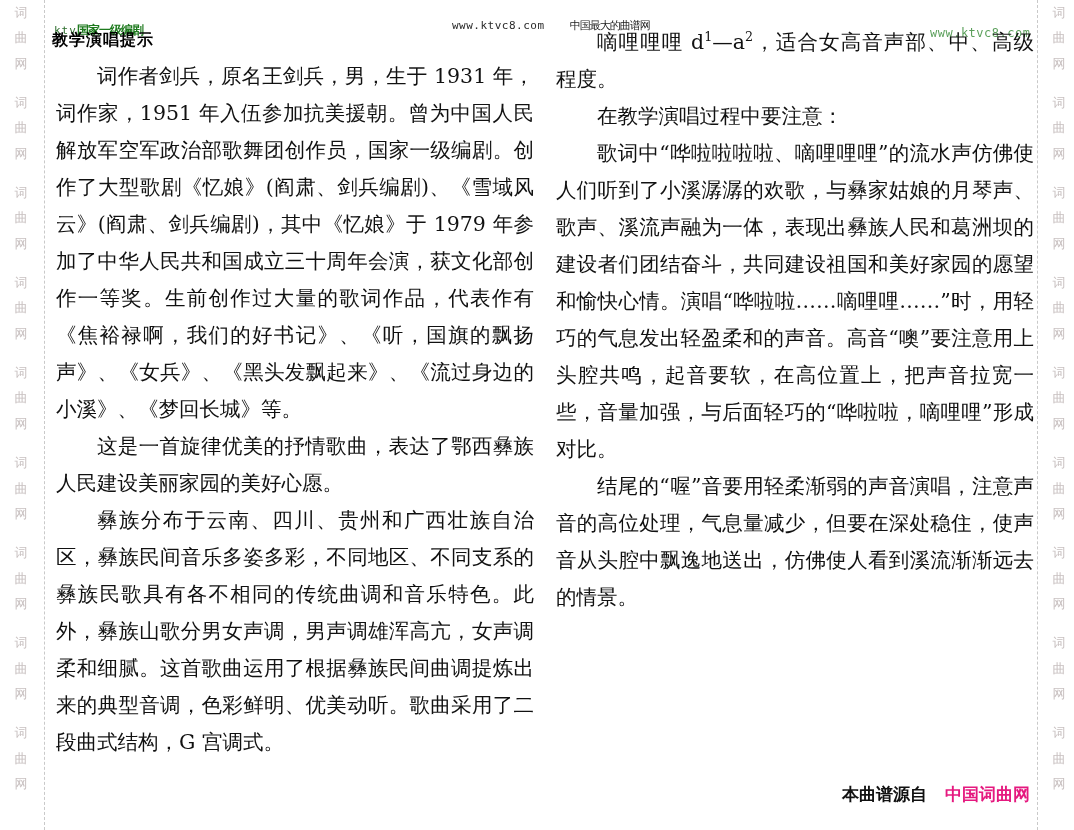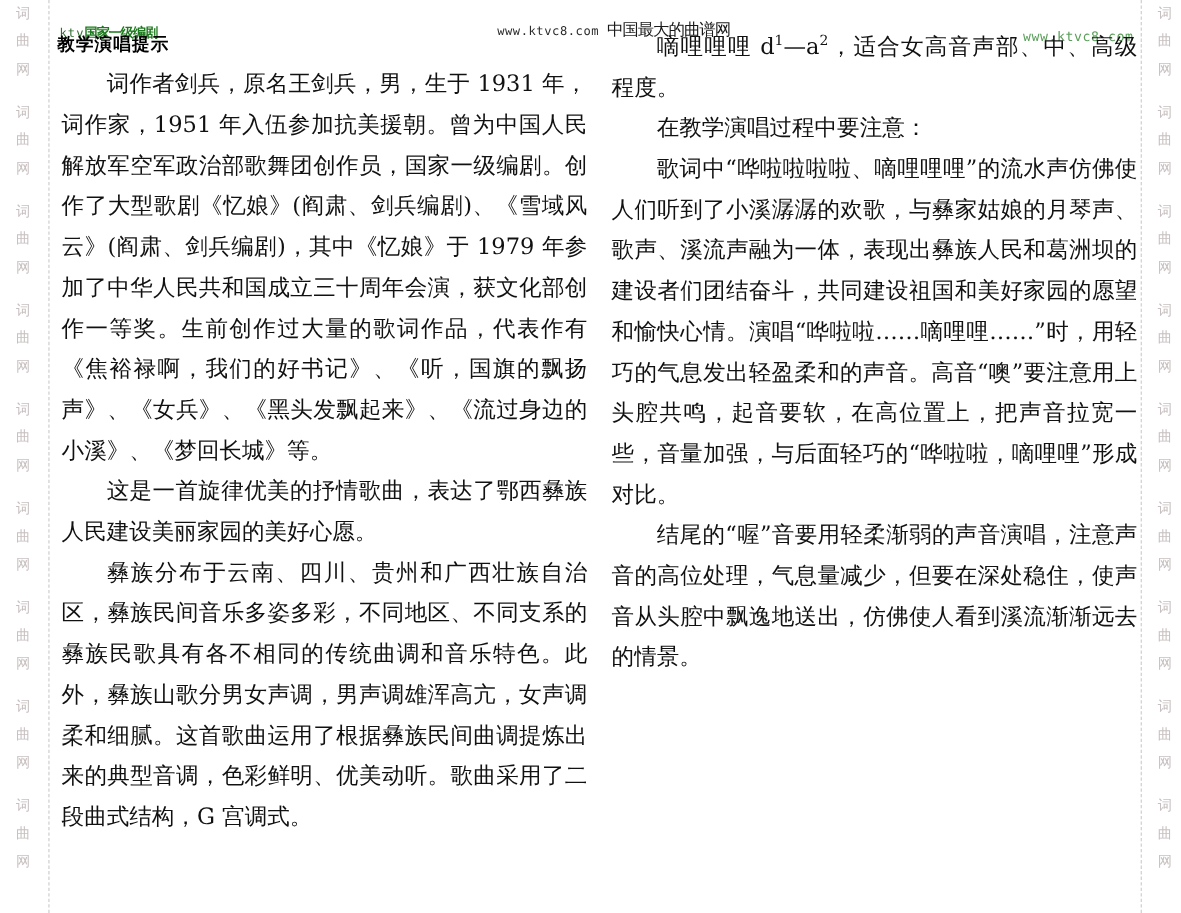--- a/index.html
+++ b/index.html
@@ -83,23 +83,24 @@
     font-family: "DejaVu Sans Mono", "Liberation Mono", monospace;
     font-size: 11px;
     color: #2b2b2b;
     letter-spacing: 0.5px;
     white-space: nowrap;
     user-select: none;
     pointer-events: none;
   }
   .wm-top-center .cn {
     font-family: "DejaVu Sans", "Liberation Sans", sans-serif;
-    font-size: 15px;
+    font-size: 11px;
     color: #1a1a1a;
     letter-spacing: -1px;
+    margin-left: 18px;
   }
   .wm-top-right {
     position: absolute;
     left: 930px;
     top: 26px;
     font-family: "DejaVu Sans Mono", "Liberation Mono", monospace;
     font-size: 12px;
     color: #3f8f3f;
     letter-spacing: 0.5px;
     white-space: nowrap;
@@ -280,14 +281,17 @@
     <p>彝族分布于云南、四川、贵州和广西壮族自治区，彝族民间音乐多姿多彩，不同地区、不同支系的彝族民歌具有各不相同的传统曲调和音乐特色。此外，彝族山歌分男女声调，男声调雄浑高亢，女声调柔和细腻。这首歌曲运用了根据彝族民间曲调提炼出来的典型音调，色彩鲜明、优美动听。歌曲采用了二段曲式结构，G 宫调式。</p>
   </div>
 
   <div class="col right">
     <p><span>嘀哩哩哩 d</span><sup>1</sup><span>—a</span><sup>2</sup><span>，适合女高音声部、中、高级程度。</span></p>
     <p>在教学演唱过程中要注意：</p>
     <p>歌词中“哗啦啦啦啦、嘀哩哩哩”的流水声仿佛使人们听到了小溪潺潺的欢歌，与彝家姑娘的月琴声、歌声、溪流声融为一体，表现出彝族人民和葛洲坝的建设者们团结奋斗，共同建设祖国和美好家园的愿望和愉快心情。演唱“哗啦啦……嘀哩哩……”时，用轻巧的气息发出轻盈柔和的声音。高音“噢”要注意用上头腔共鸣，起音要软，在高位置上，把声音拉宽一些，音量加强，与后面轻巧的“哗啦啦，嘀哩哩”形成对比。</p>
     <p>结尾的“喔”音要用轻柔渐弱的声音演唱，注意声音的高位处理，气息量减少，但要在深处稳住，使声音从头腔中飘逸地送出，仿佛使人看到溪流渐渐远去的情景。</p>
   </div>
 
+  <div class="footer">
+    <span class="f-black">本曲谱源自</span><span class="f-pink">中国词曲网</span>
+  </div>
 
 </div>
 
 </body></html>

